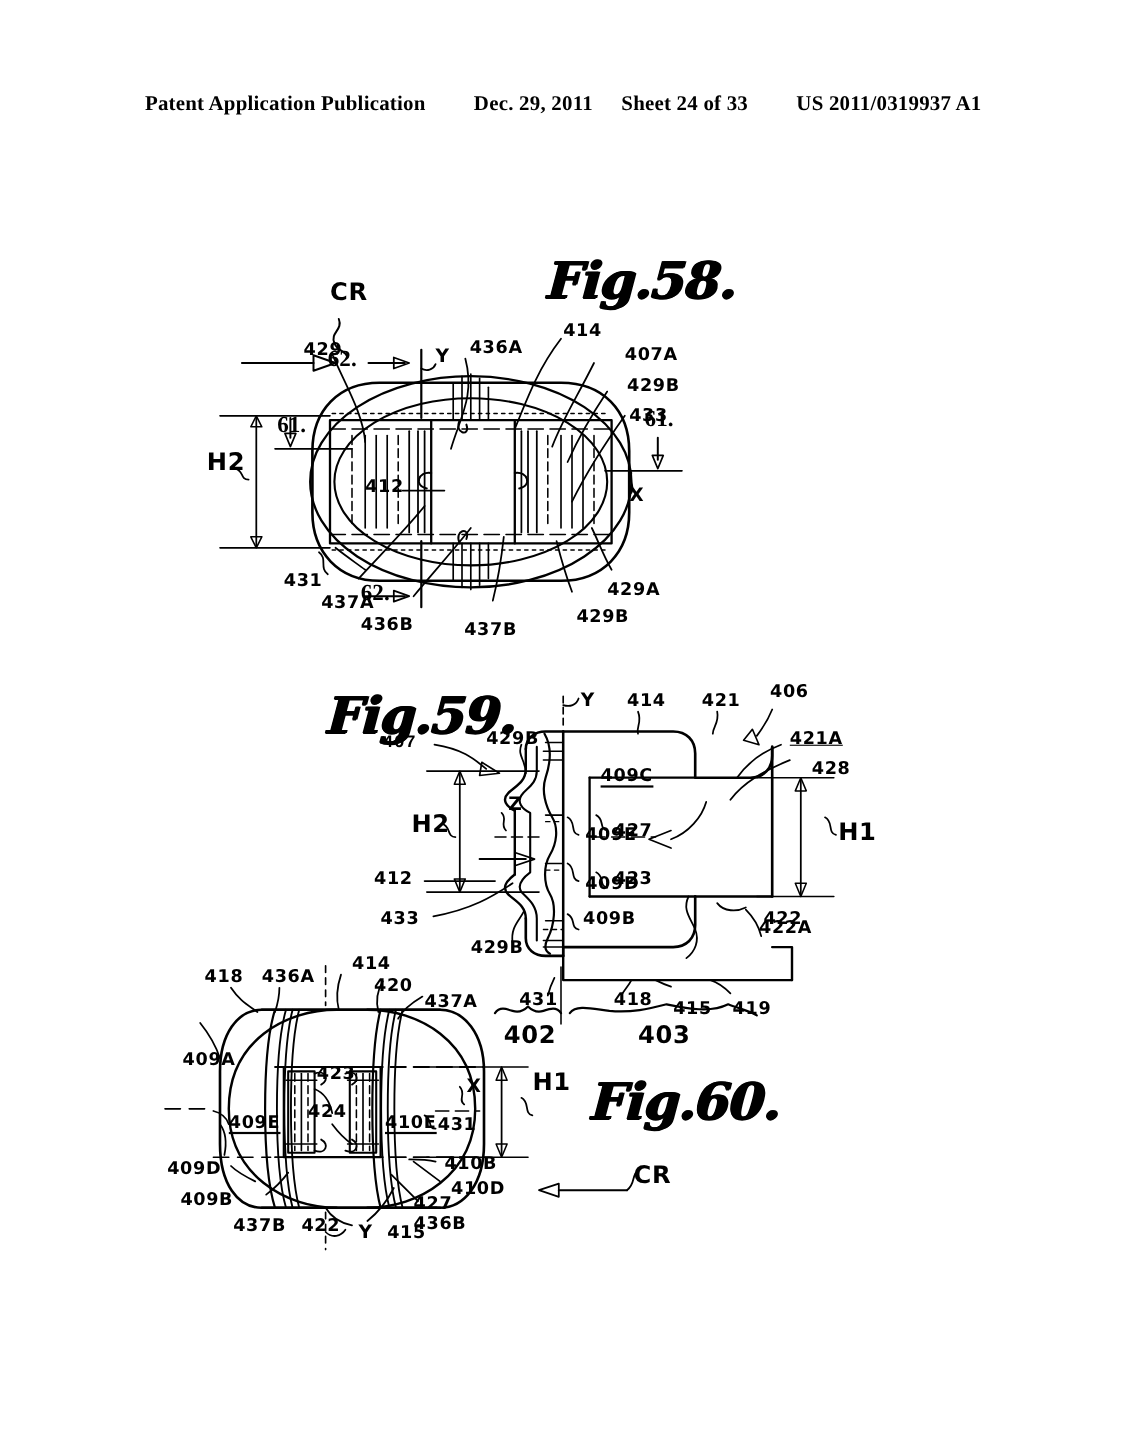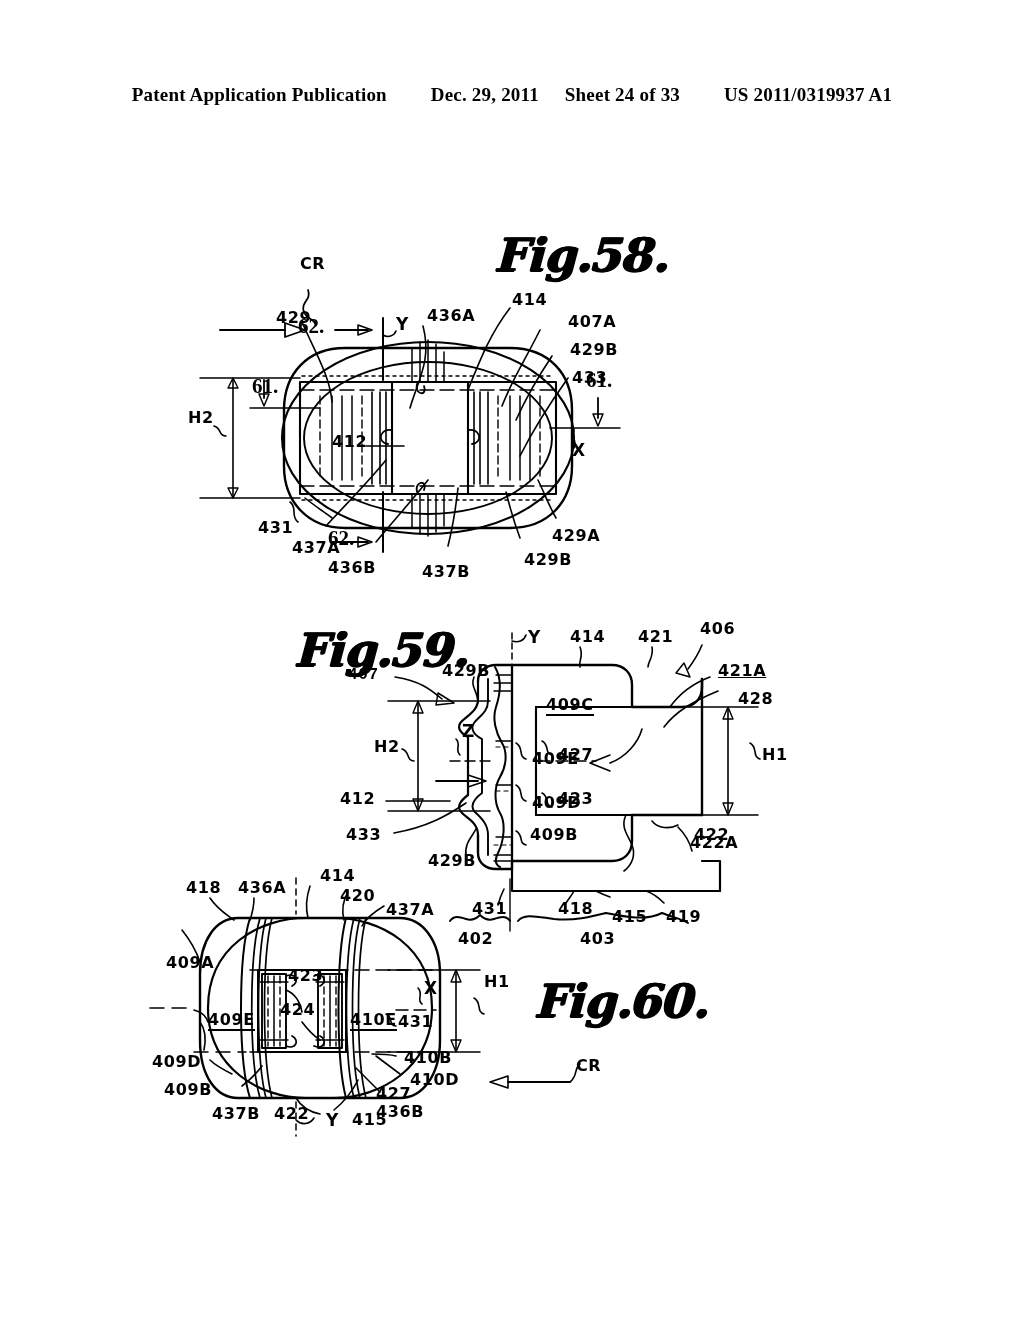--- a/index.html
+++ b/index.html
@@ -59,21 +59,21 @@
   .lbl {
     position: absolute;
     font-family: "DejaVu Sans", sans-serif;
     font-size: 16px;
     font-weight: bold;
     letter-spacing: 0.6px;
     white-space: nowrap;
     line-height: 1;
     color: #000;
   }
-  .lbl.lg { font-size: 16px; }
+  .lbl.lg { font-size: 22px; }
   .lbl.uline {
     border-bottom: 2px solid #000;
     padding-bottom: 1px;
   }
   .lbl.sect {
     font-family: "Liberation Serif", serif;
     font-weight: bold;
     font-size: 21px;
     letter-spacing: 0;
   }

